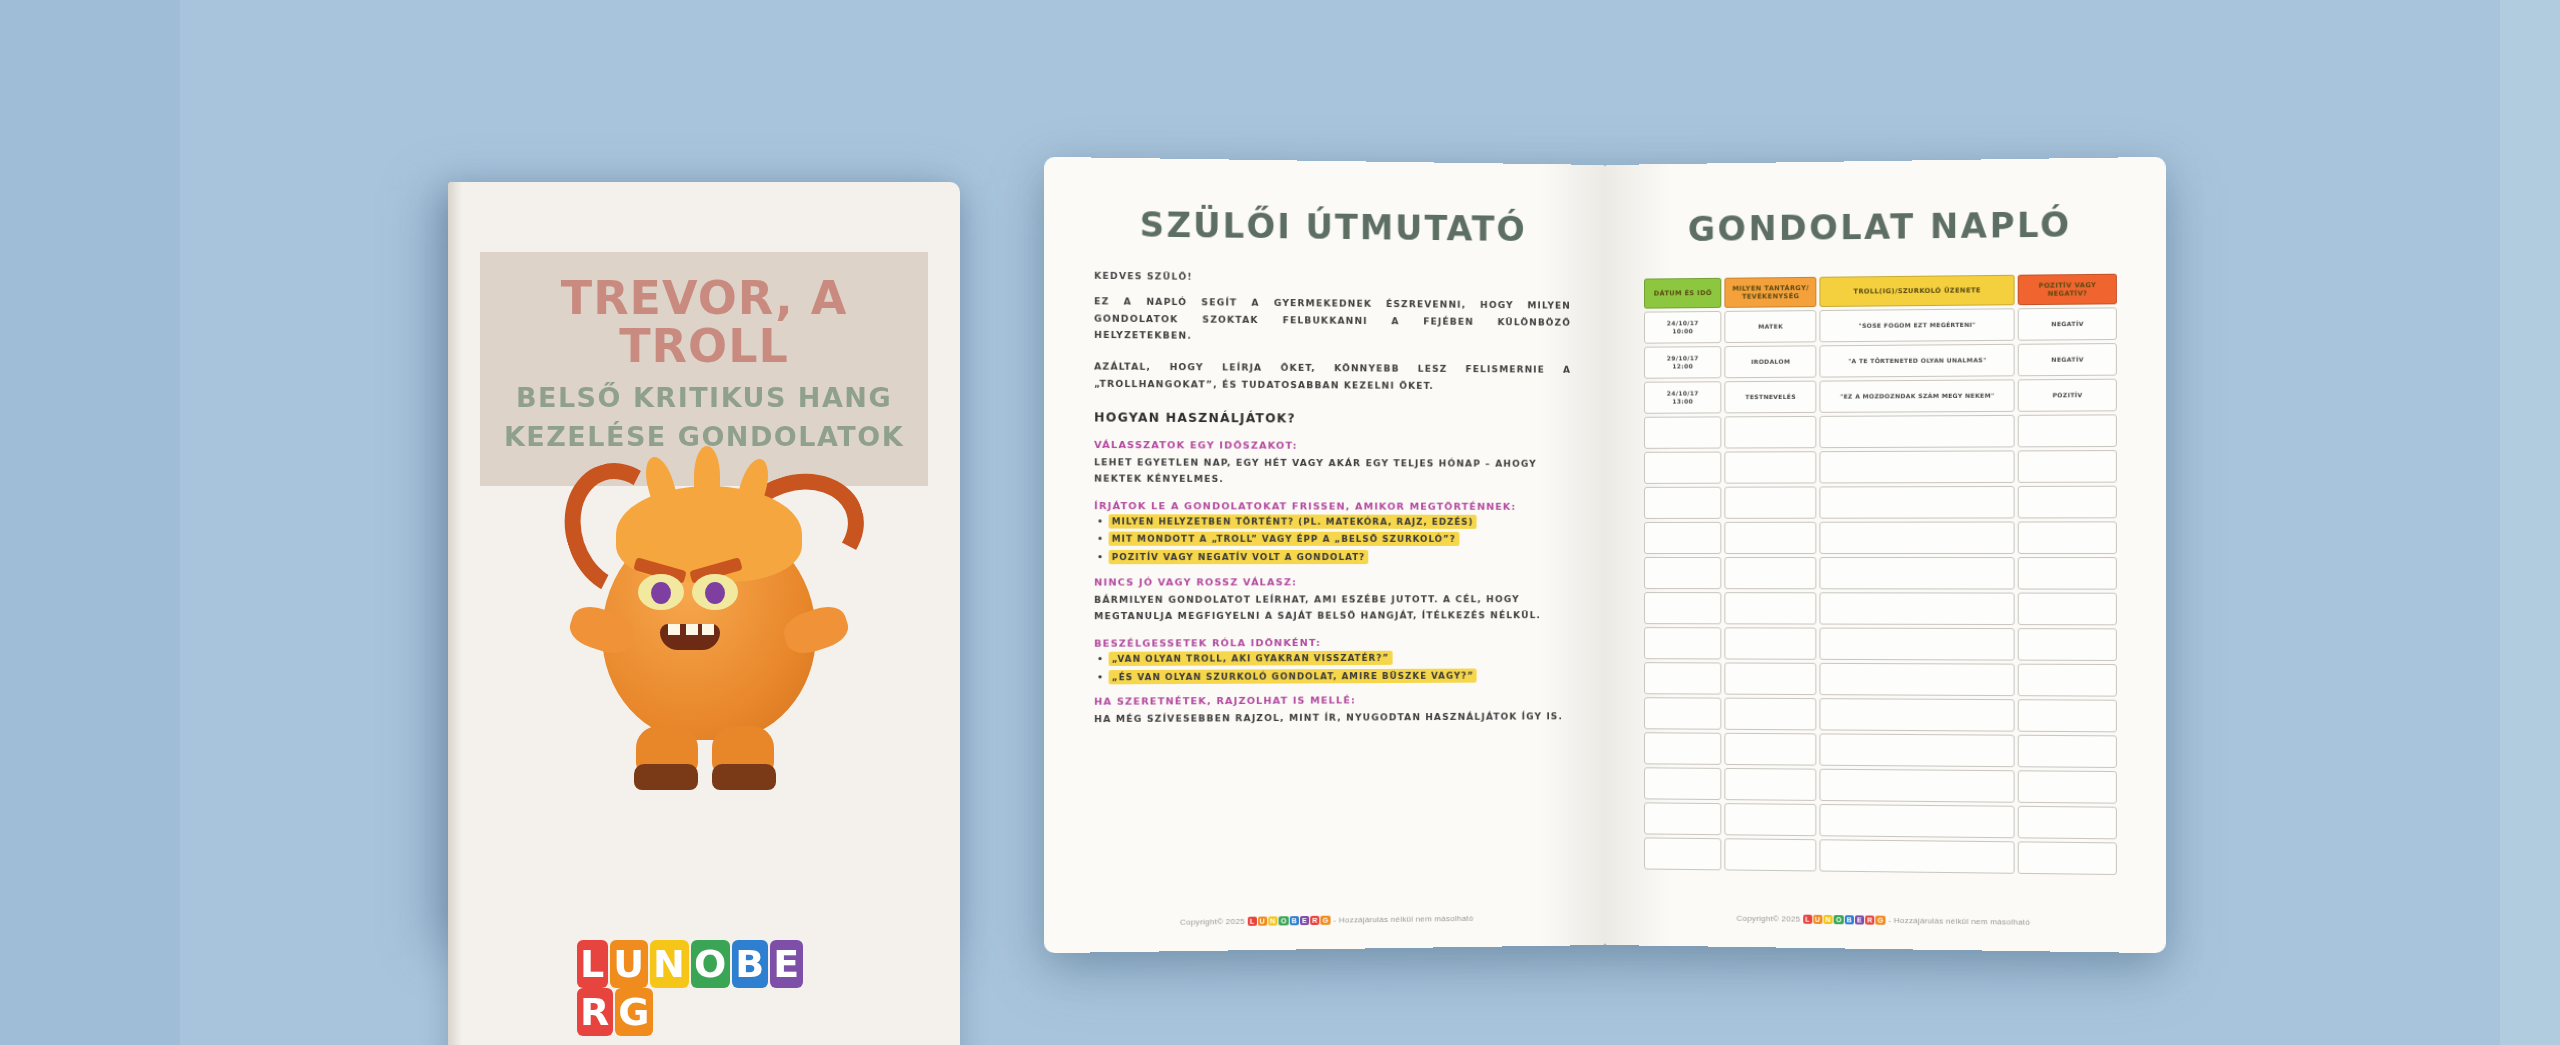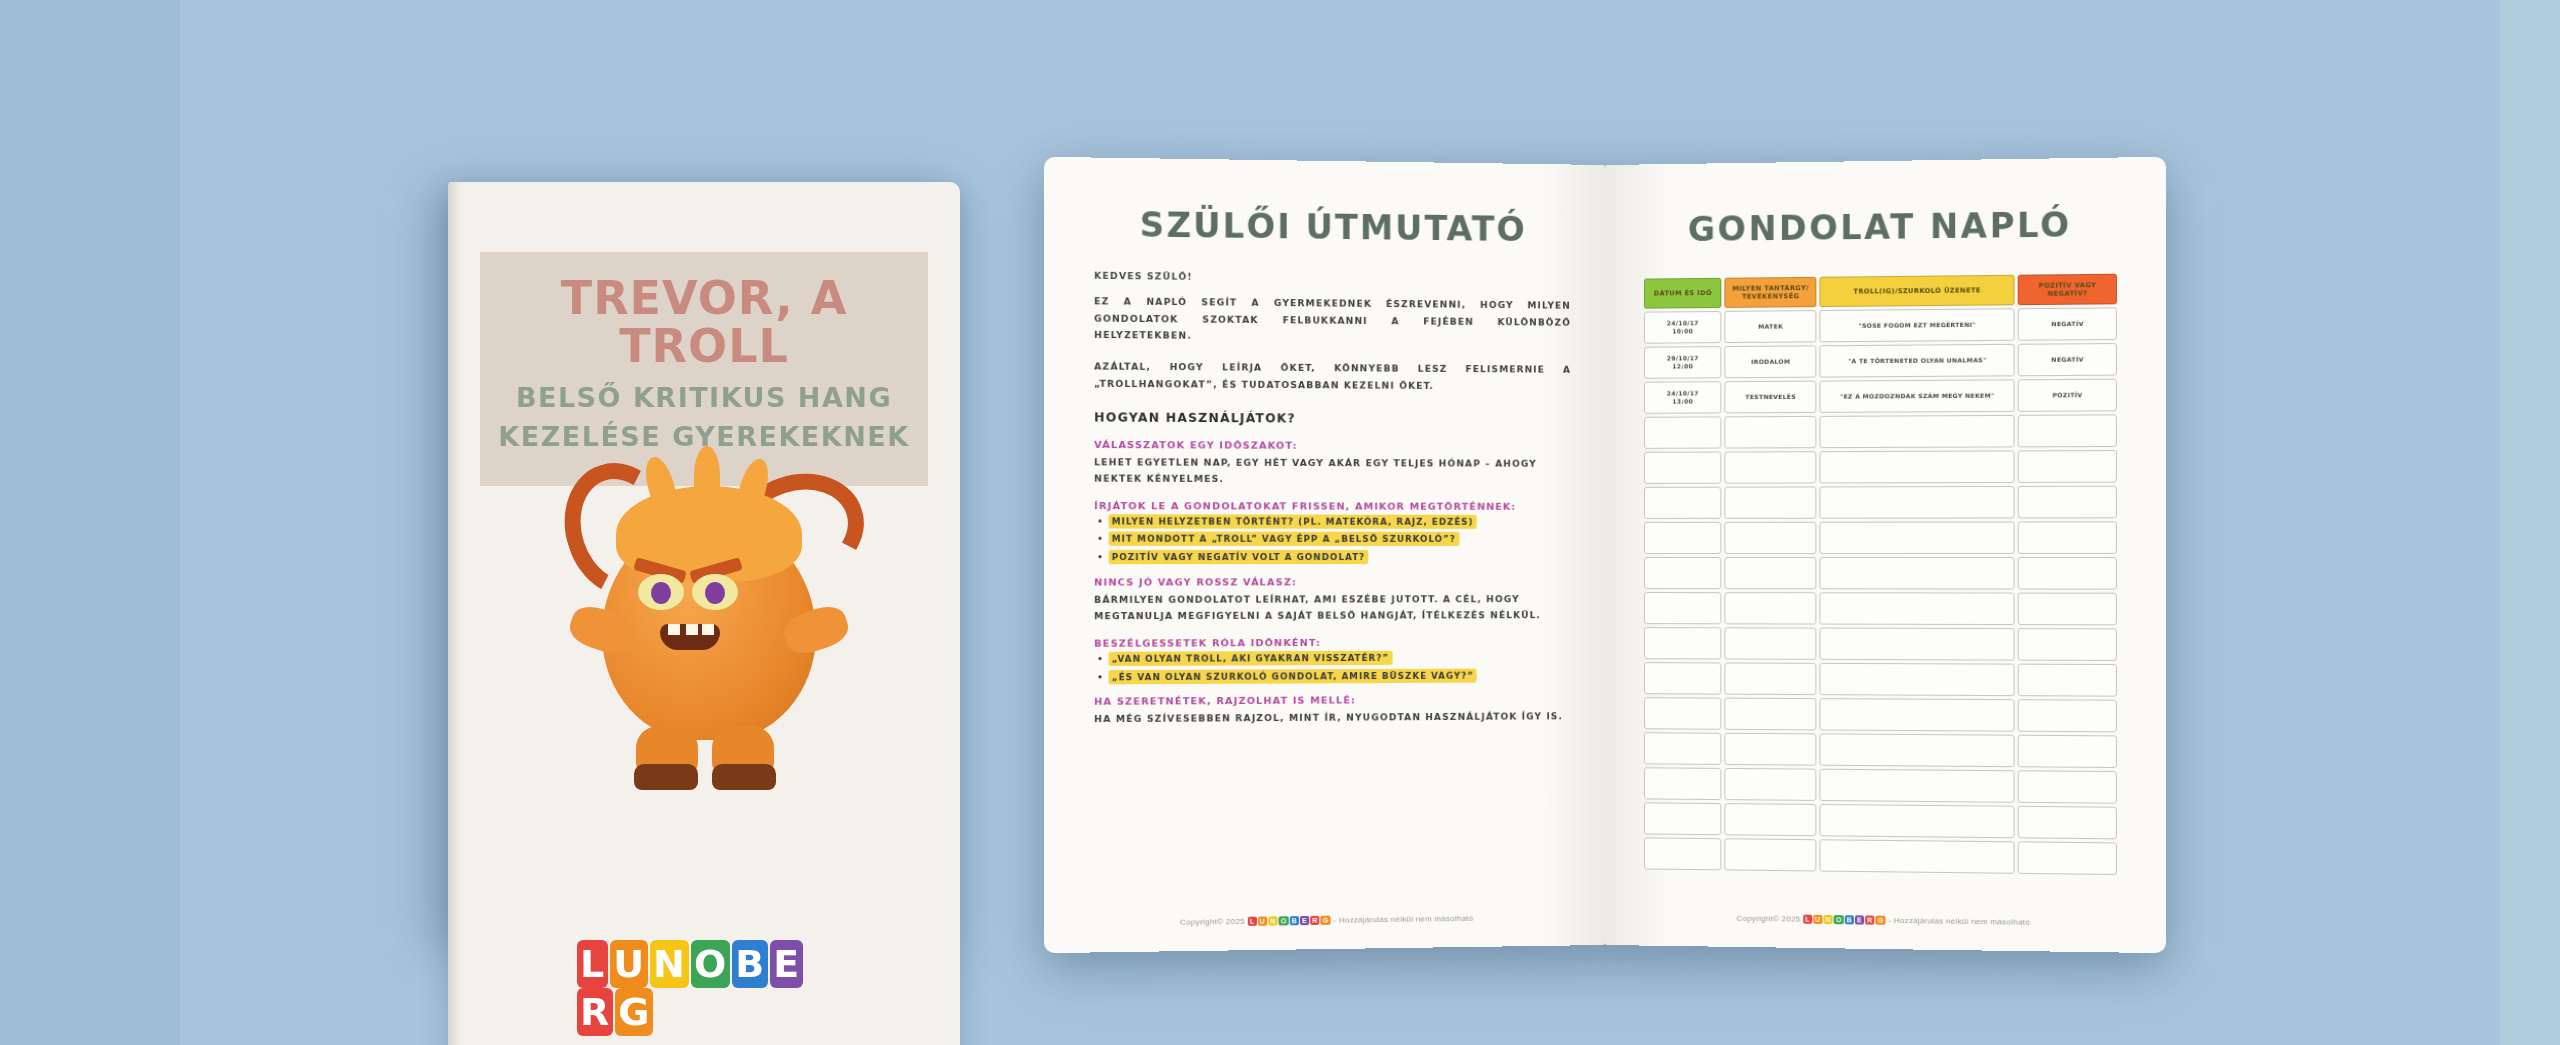--- a/index.html
+++ b/index.html
@@ -392,21 +392,21 @@
 
 <div class="scene">
   <div class="bg-left-strip"></div>
   <div class="bg-right-strip"></div>
 
   <div class="cover-shadow"></div>
   <div class="cover">
     <div class="cover-titleblock">
       <div class="cover-title">TREVOR, A TROLL</div>
       <div class="cover-sub1">BELSŐ KRITIKUS HANG</div>
-      <div class="cover-sub2">KEZELÉSE GYEREKEKNEK</div>
+      <div class="cover-sub2">KEZELÉSE GONDOLATOK</div>
     </div>
 
     <div class="monster">
       <div class="m-horn left"></div>
       <div class="m-horn right"></div>
       <div class="m-body"></div>
       <div class="m-arm left"></div>
       <div class="m-arm right"></div>
       <div class="m-hair"></div>
       <div class="m-hair-tuft" style="left:104px; top:22px; transform:rotate(-16deg);"></div>

